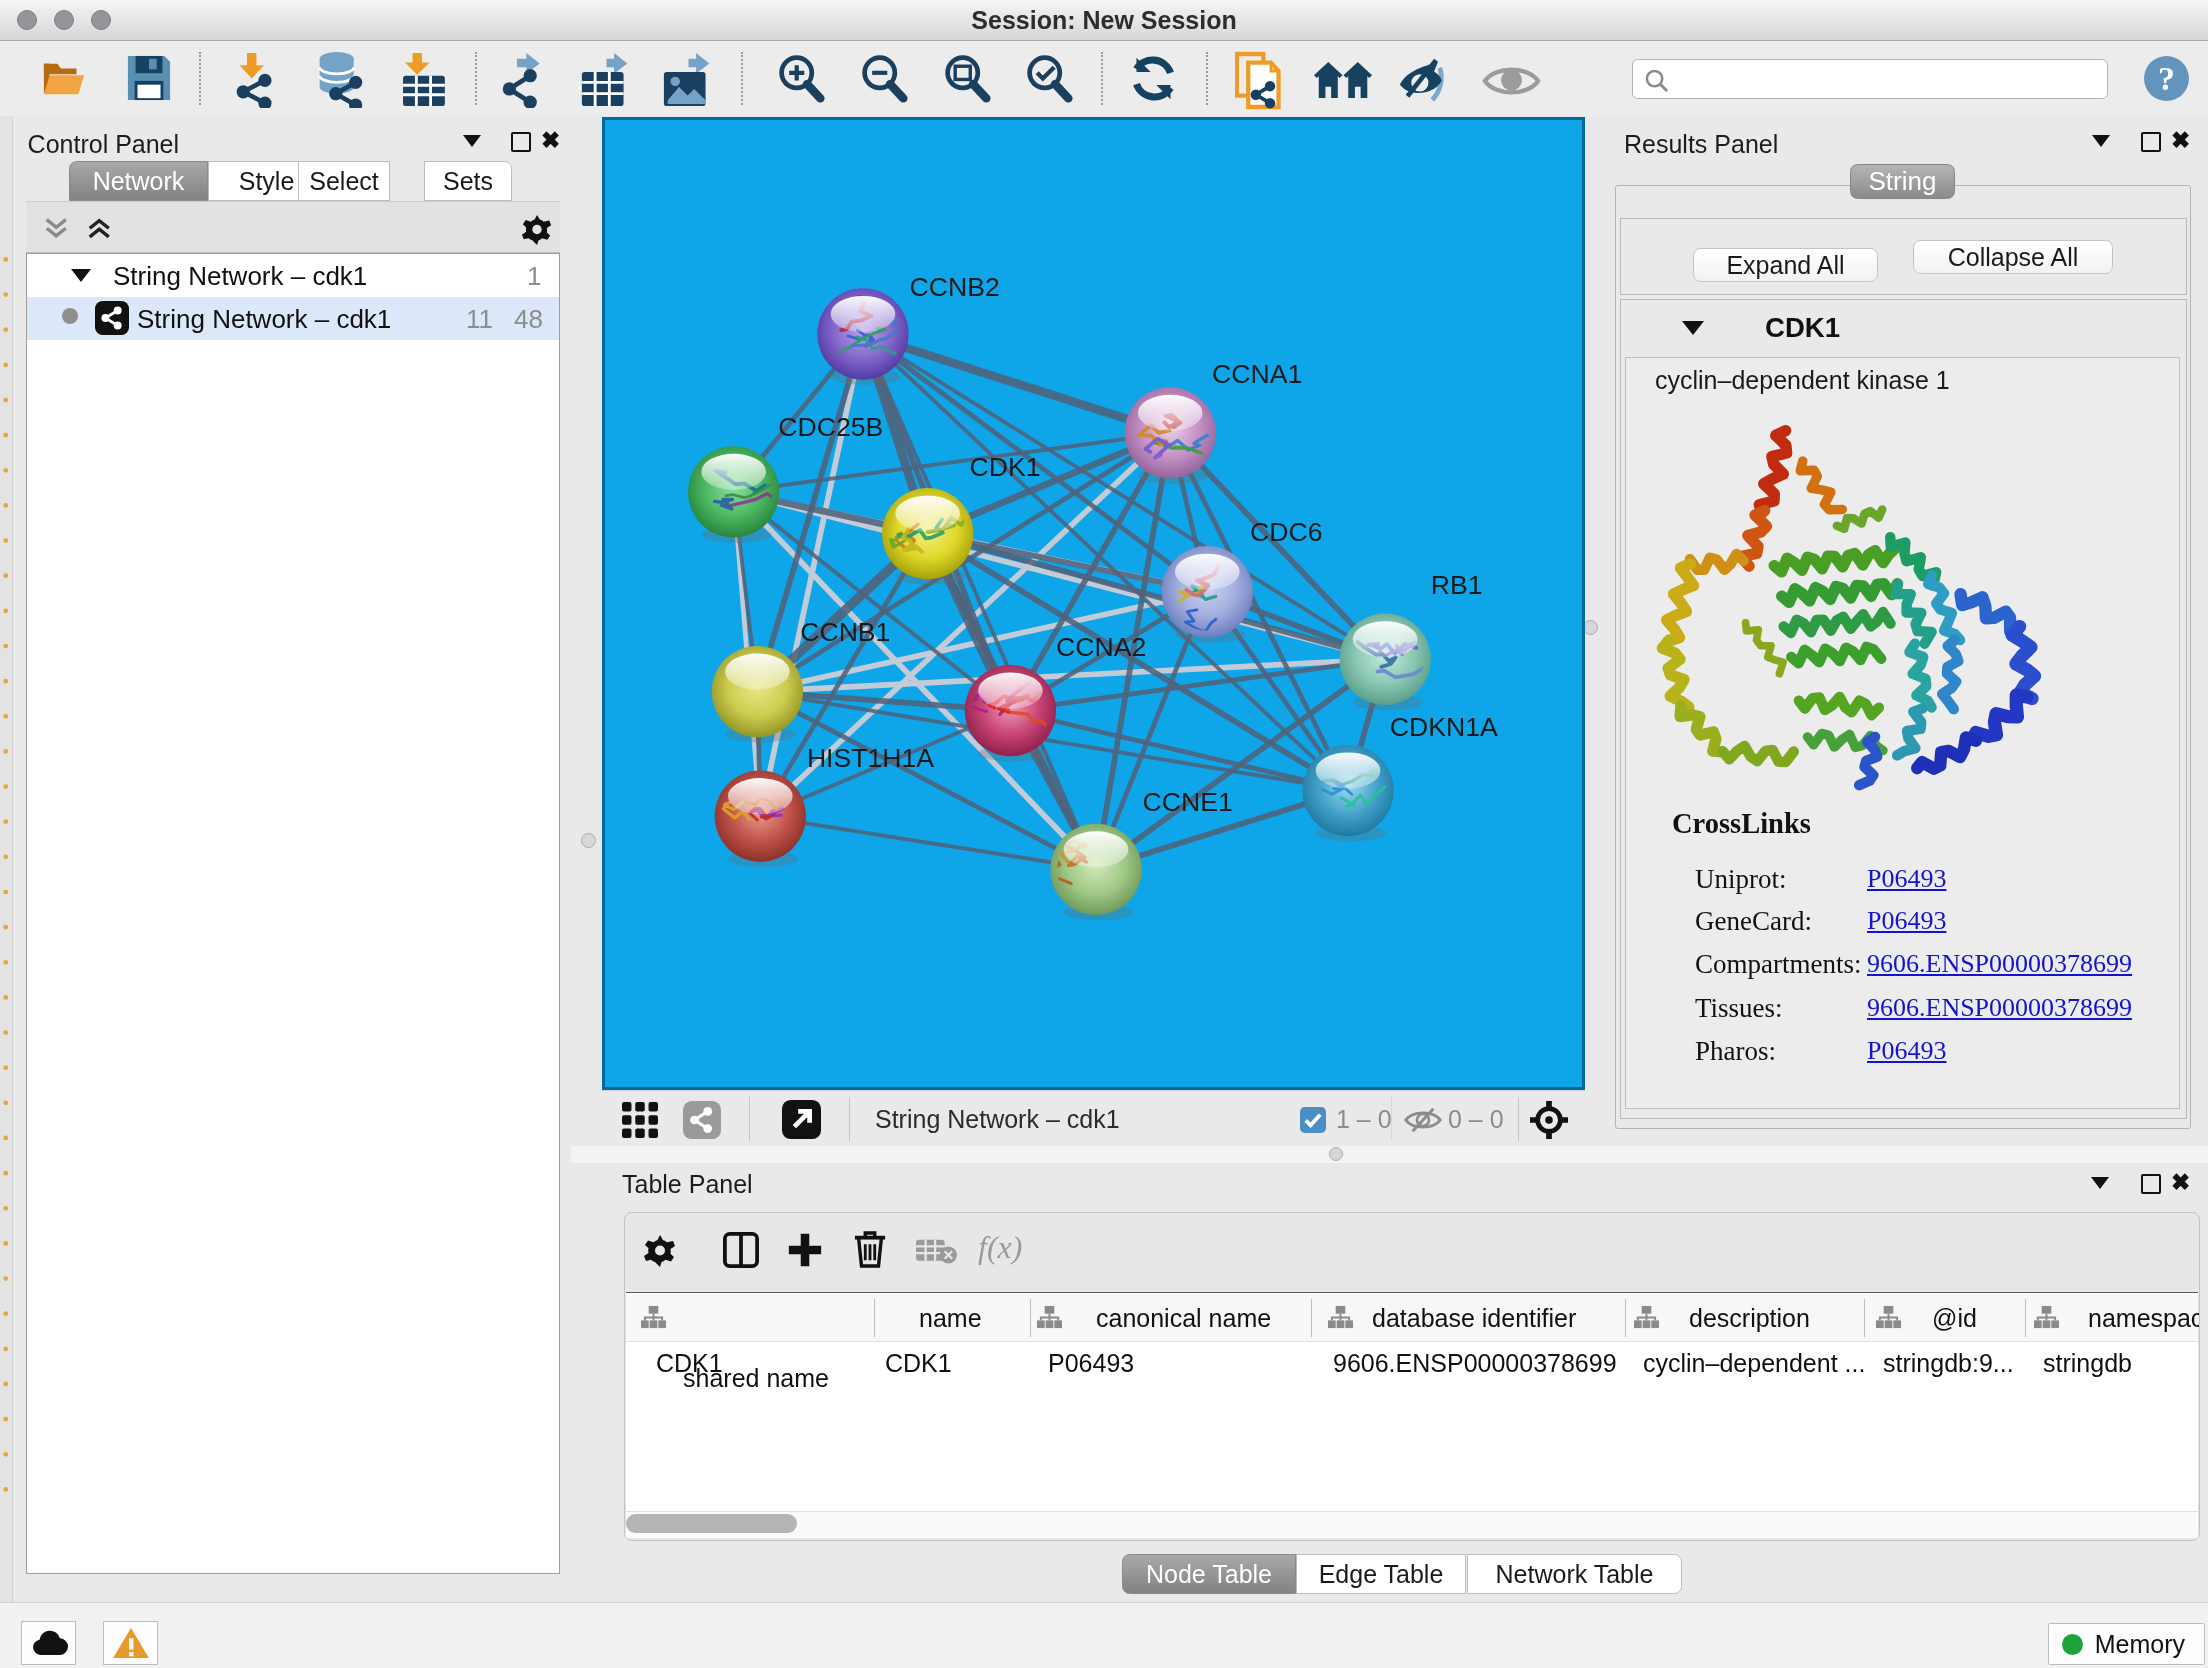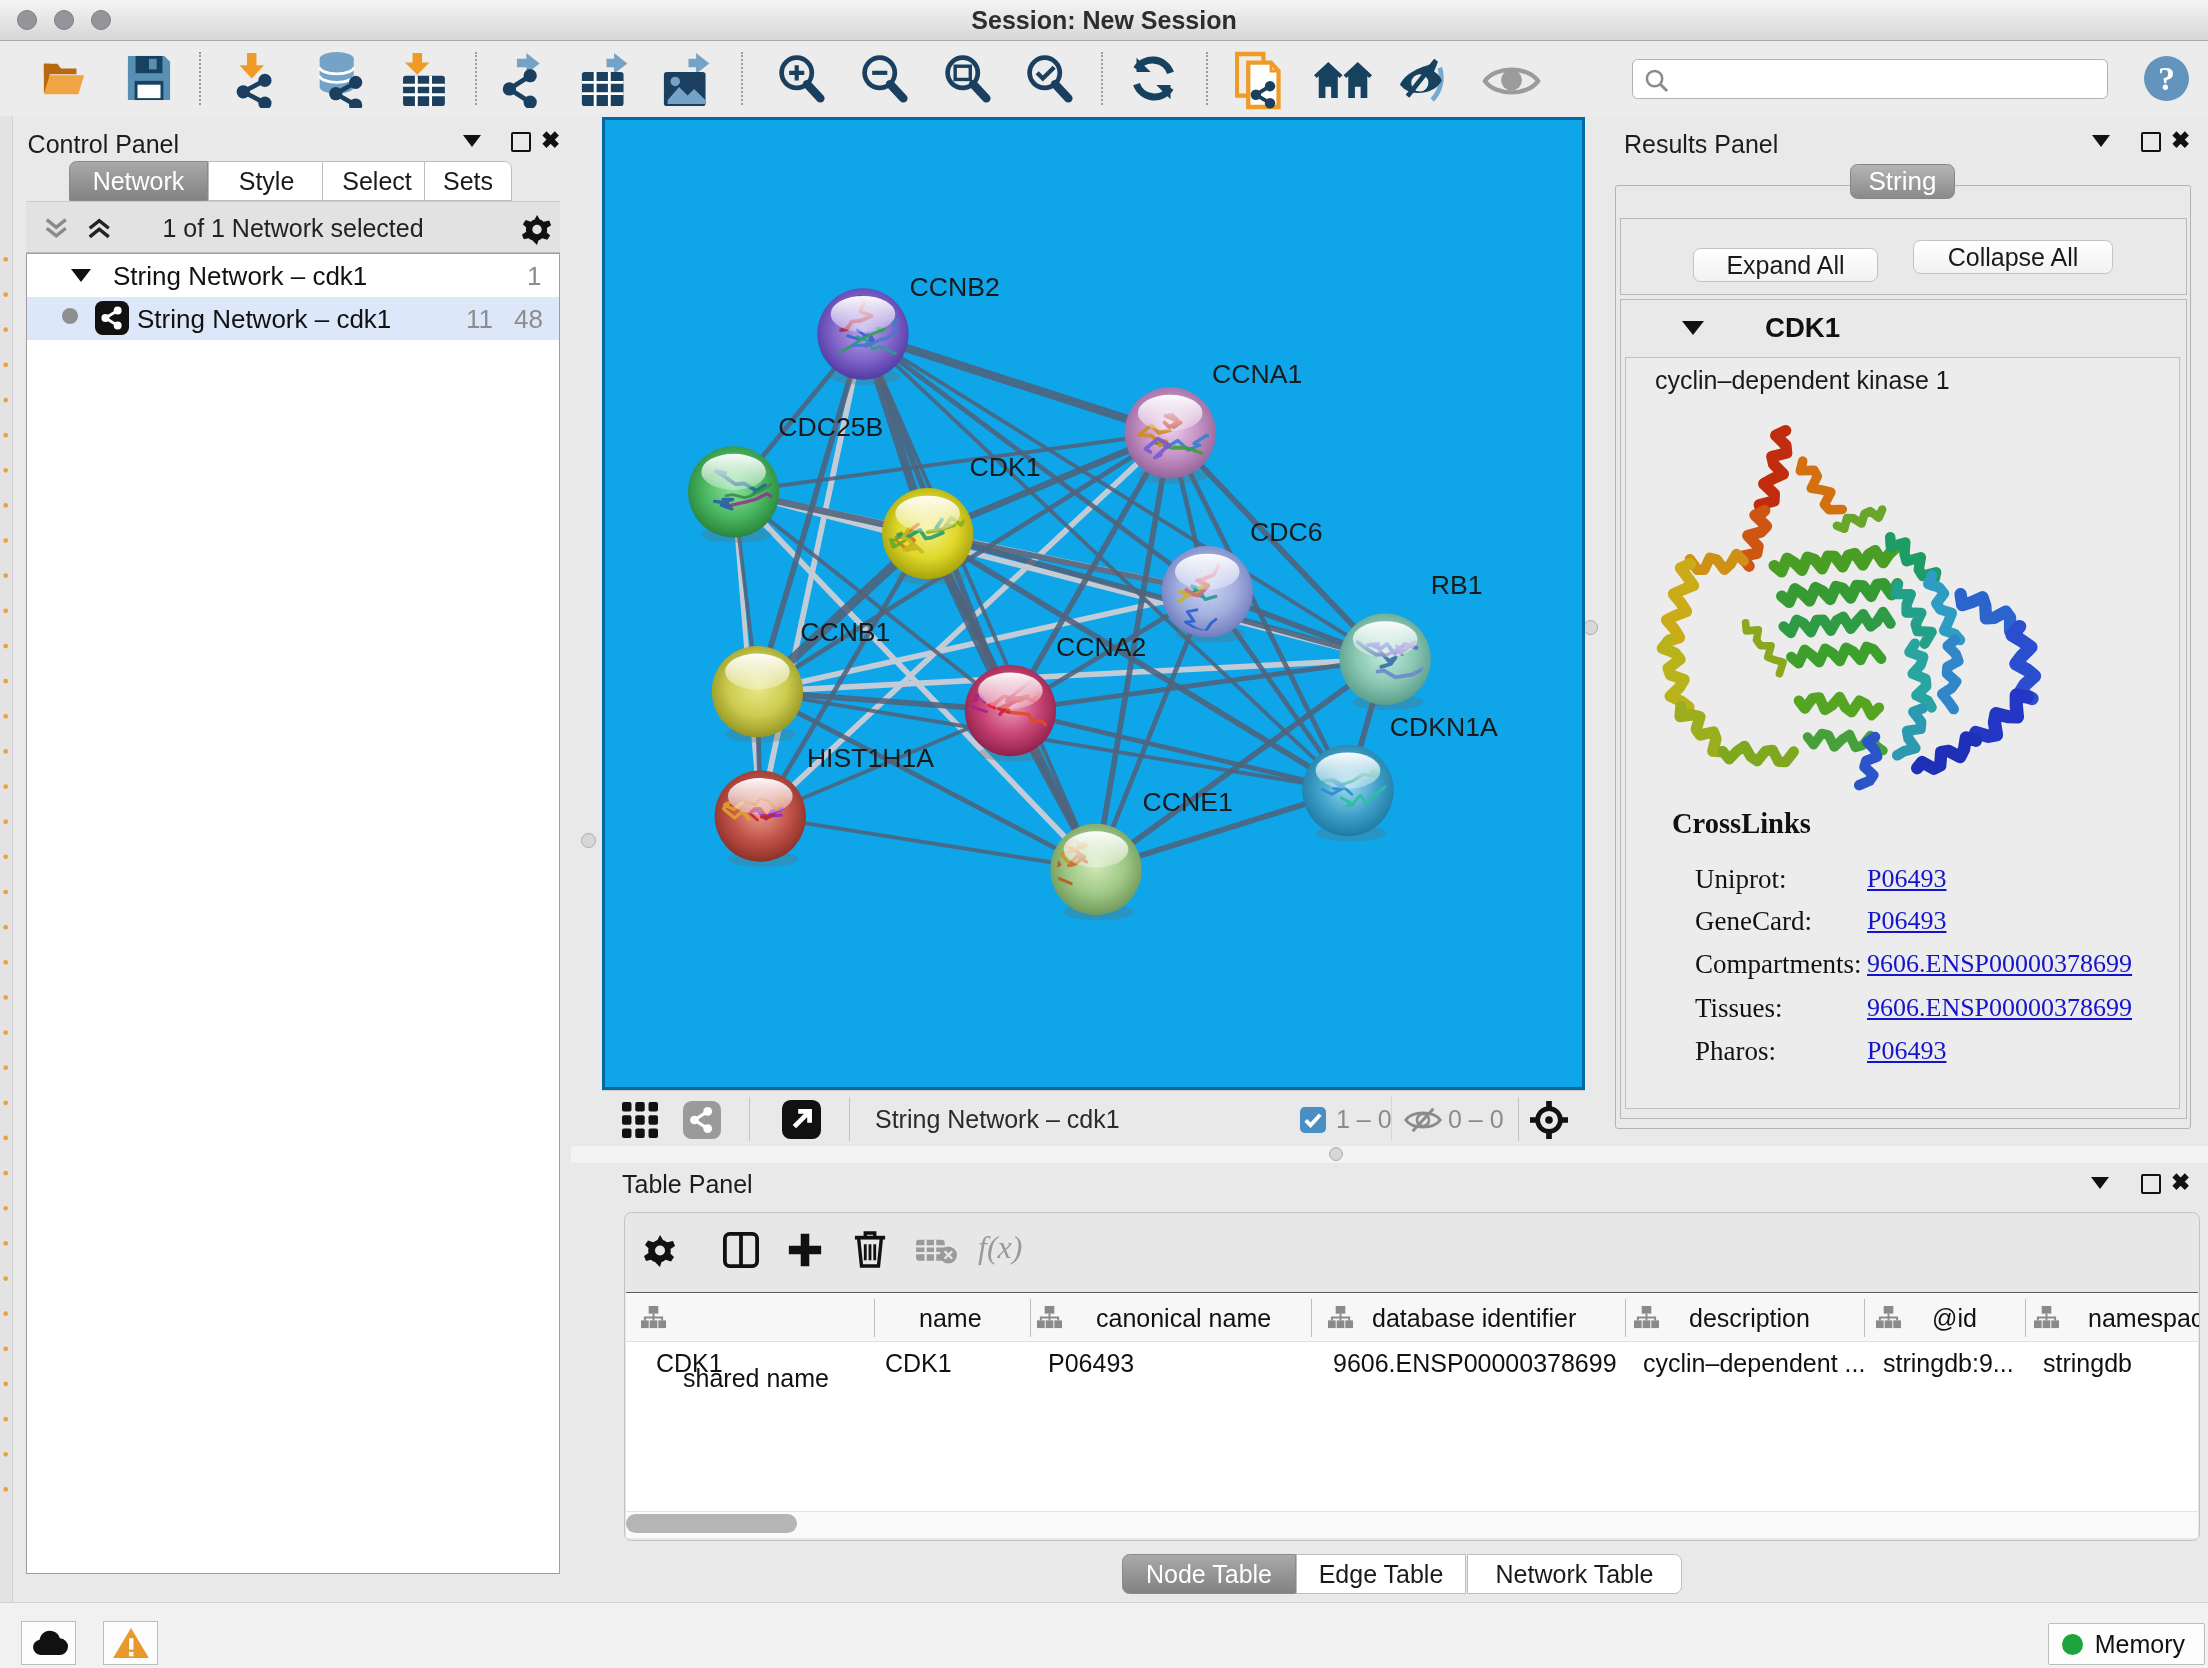--- a/index.html
+++ b/index.html
@@ -241,37 +241,36 @@
 <div class="abs" style="left:463px;top:135px;">
     <div class="tri"></div>
   </div>
 <div class="abs" style="left:511px;top:132px;">
     <div class="sq"></div>
   </div>
 <div class="abs" style="left:541px;top:129px;"><span class="xx">✖</span></div>
 
 <div class="tab tabsel" style="left:69px;top:161px;width:139px;height:40px;border-radius:7.6px 0 0 0;">Network</div>
 <div class="tab" style="left:208px;top:161px;width:117px;height:40px;">Style</div>
-<div class="tab" style="left:322px;top:161px;width:110px;height:40px;">Select</div>
+<div class="tab" style="left:298px;top:161px;width:92px;height:40px;">Select</div>
 <div class="tab" style="left:424px;top:161px;width:88px;height:40px;border-radius:0 7.6px 0 0;">Sets</div>
 
 <div class="abs" style="left:26px;top:201px;width:534px;height:52px;background:#e2e2e2;border-top:1px solid #cccccc;border-bottom:1px solid #bdbdbd;box-sizing:border-box;">
   <svg class="abs" style="left:16px;top:12.4px;" width="28.5" height="28.5" viewBox="0 0 30 30">
       <g stroke="#8a8a8a" stroke-width="3.6" fill="none">
         <path d="M5 6 L15 14 L25 6"></path>
         <path d="M5 15 L15 23 L25 15"></path>
       </g>
     </svg>
   <svg class="abs" style="left:59px;top:12.4px;" width="28.5" height="28.5" viewBox="0 0 30 30">
       <g stroke="#222" stroke-width="3.6" fill="none">
         <path d="M5 24 L15 16 L25 24"></path>
         <path d="M5 15 L15 7 L25 15"></path>
       </g>
     </svg>
-  <div class="abs" style="left:0;top:12.4px;width:534px;text-align:center;font-size:25px;color:#222;">1 of 1 Network selected</div>
   <svg class="abs" style="left:495px;top:10.5px;" width="32" height="32" viewBox="0 0 34 34">
       <path fill="#111" d="M17 2 L20 7 a10 10 0 0 1 4 2.3 L30 8 L32 13 L27.5 16 a10 10 0 0 1 0 4.7 L31 24 L28 28.5 L22.5 26.8 a10 10 0 0 1 -4 2.3 L17 34 L12 29 a10 10 0 0 1 -4 -2.3 L3 28 L1 23 L5.5 20 a10 10 0 0 1 0 -4.7 L2 12 L5 7.5 L10.5 9.2 a10 10 0 0 1 4 -2.3 Z"></path>
       <circle cx="17" cy="17.5" r="5" fill="#e2e2e2"></circle>
     </svg>
 </div>
 
 <div class="abs" style="left:26px;top:253px;width:534px;height:1321px;background:#ffffff;border:1px solid #9e9e9e;box-sizing:border-box;">
 
   <div class="abs" style="left:0;top:0;width:532px;height:43px;">
     <div class="abs" style="left:44px;top:15px;width:0;height:0;border-left:10.5px solid transparent;border-right:10.5px solid transparent;border-top:13.3px solid #111;"></div>

